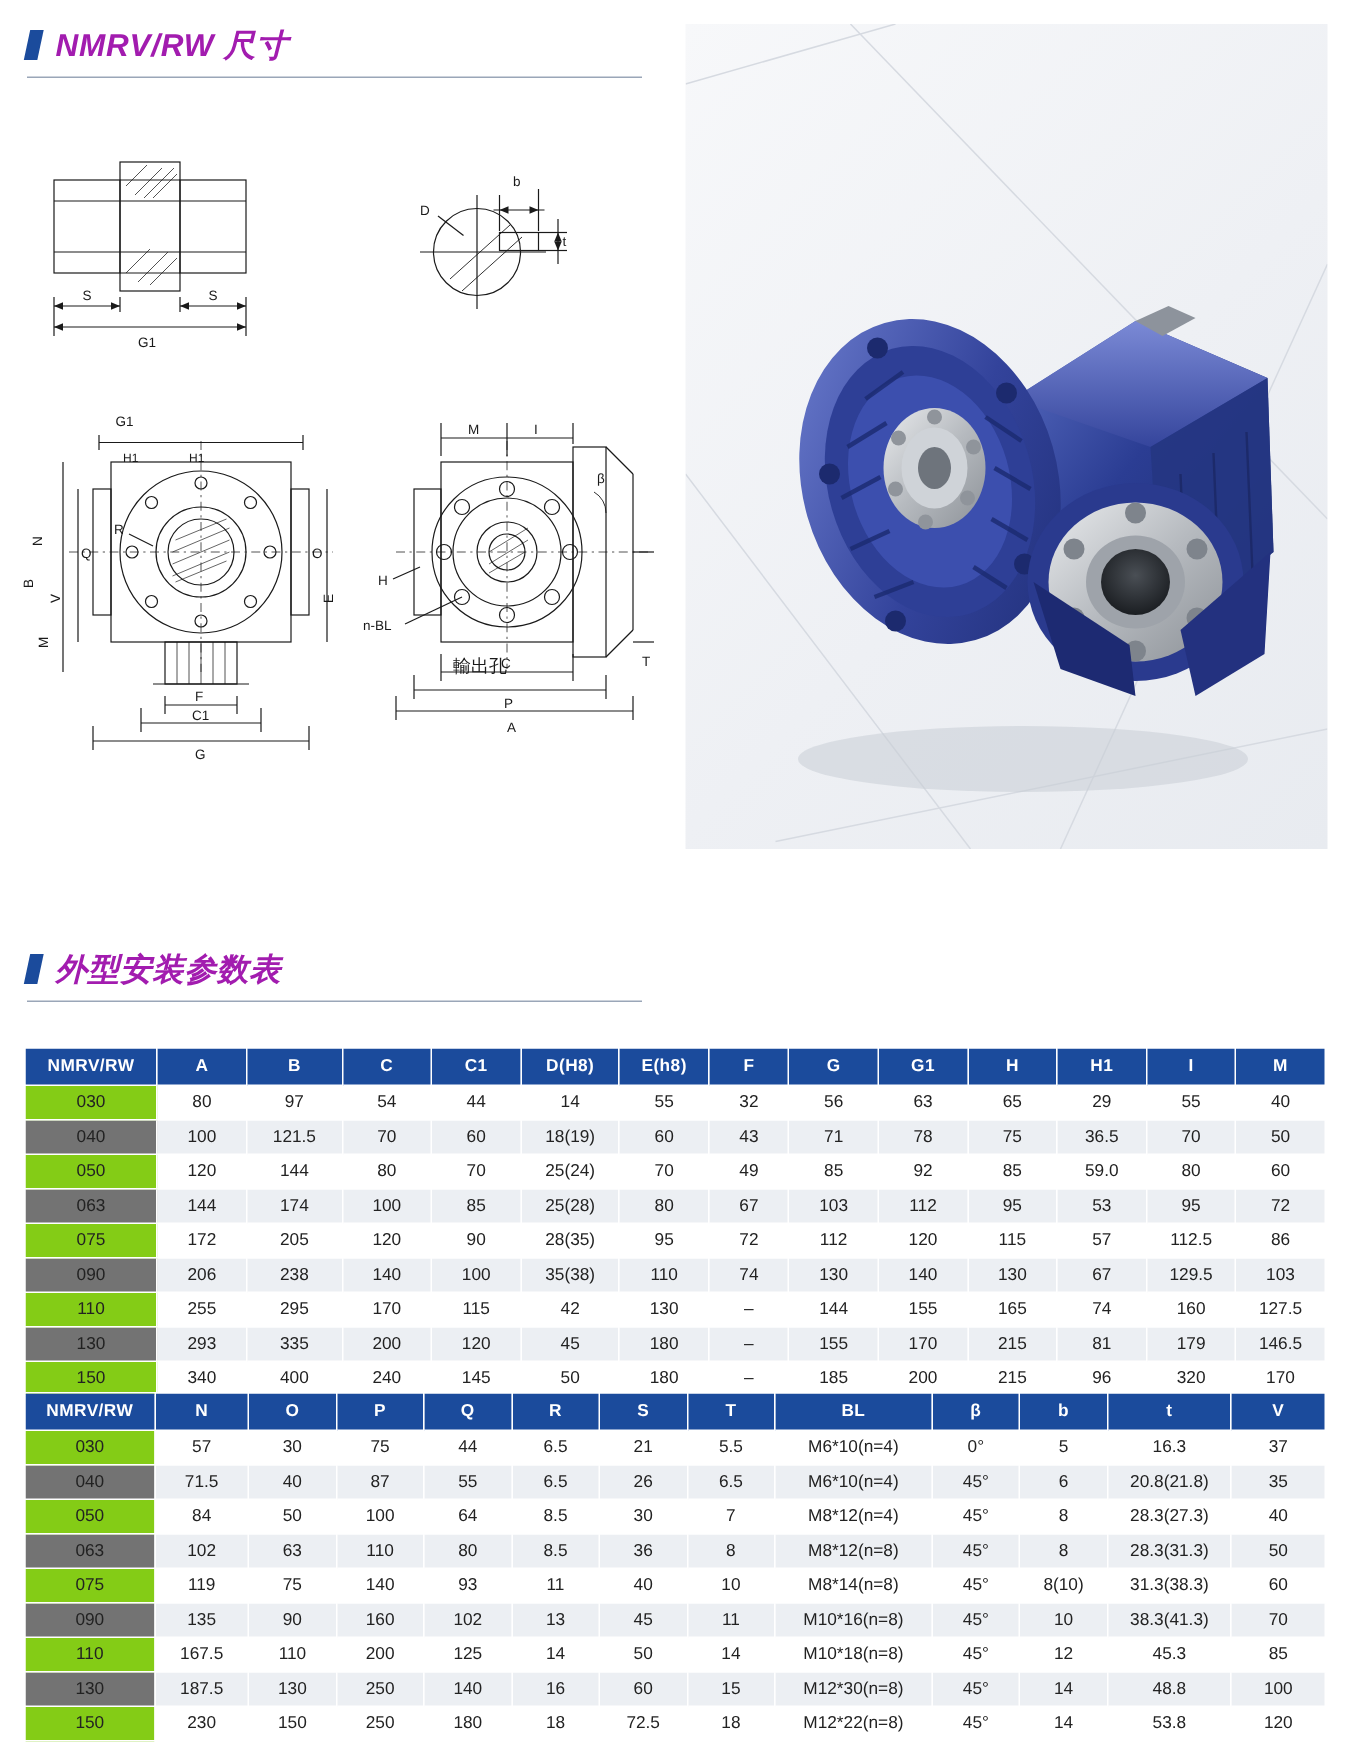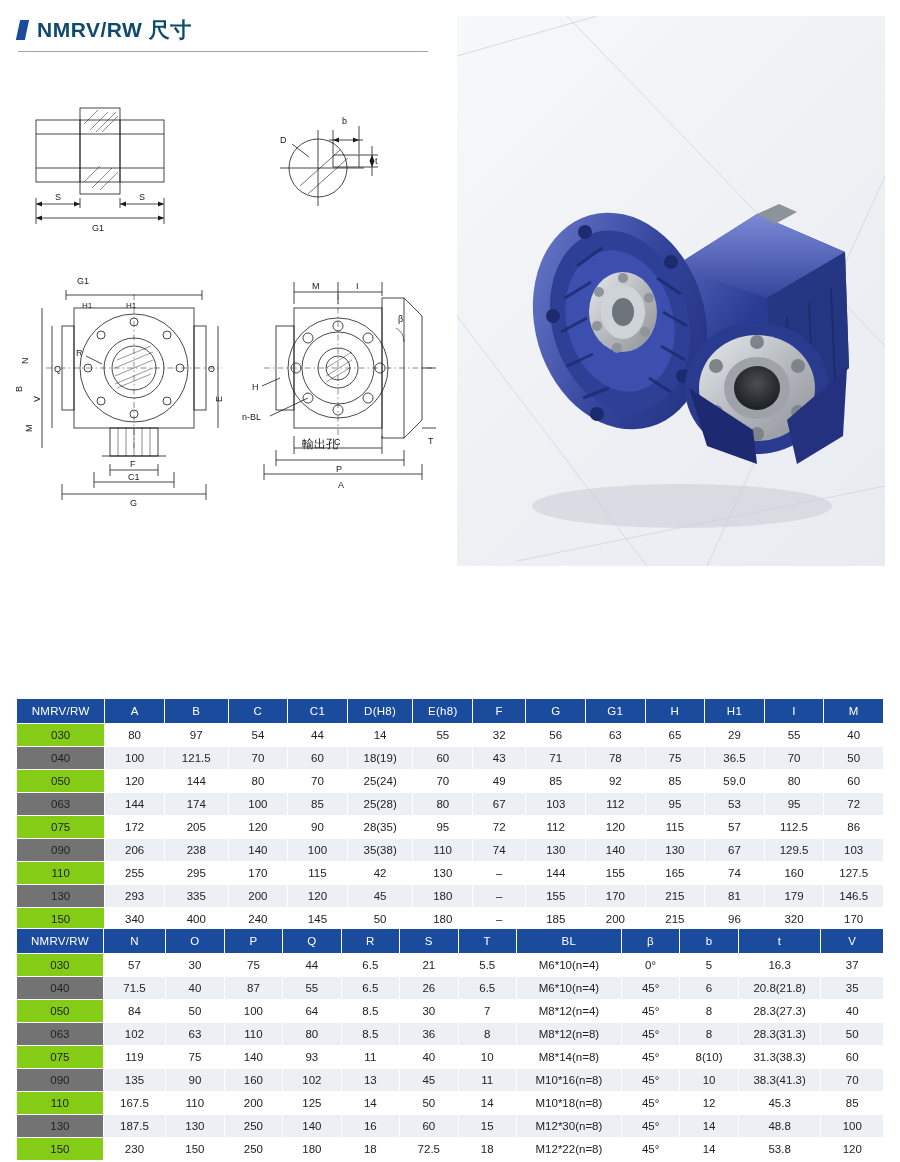--- a/index.html
+++ b/index.html
@@ -22,23 +22,24 @@
     gap: 10px;
   }
   .section-head .bar {
     width: 9px; height: 20px;
     background: #1b4b9c;
     display: inline-block;
     transform: skewX(-12deg);
   }
   .section-head .title {
     font-size: 21px;
-    color: #0c4a6e;
+    color: #a21caf;
     font-weight: bold;
     letter-spacing: 0.5px;
+    font-style: italic;
   }
   .head-rule {
     height: 1px;
     background: #9aa6b8;
     margin-top: 7px;
   }
 
   #head1 { position: absolute; left: 18px; top: 16px; width: 410px; }
   #head2 { position: absolute; left: 18px; top: 632px; width: 410px; }
 
@@ -68,21 +69,21 @@
   table.param {
     border-collapse: collapse;
     width: 868px;
     font-size: 11.5px;
     color: #222;
   }
   table.param th {
     background: #1b4b9c;
     color: #ffffff;
     font-size: 11.5px;
-    font-weight: normal;
+    font-weight: bold;
     height: 25px;
     border: 1px solid #ffffff;
     text-align: center;
     letter-spacing: .3px;
   }
   table.param td {
     height: 23px;
     border: 1px solid #ffffff;
     text-align: center;
     background: #ffffff;
@@ -434,20 +435,27 @@
         </g>
       </g>
 
       <path d="M 232 372 L 250 430 L 300 448 L 296 414 Z" fill="#1d2a72"></path>
       <path d="M 330 404 L 340 448 L 386 420 L 390 352 Z" fill="#23317f"></path>
 
       <path d="M 300 198 L 322 188 L 340 196 L 318 208 Z" fill="#8d939c"></path>
     </svg>
   </div>
 
+  <div id="head2">
+    <div class="section-head">
+      <span class="bar"></span>
+      <span class="title">外型安装参数表</span>
+    </div>
+    <div class="head-rule"></div>
+  </div>
 
   <div class="tbl-wrap" id="tbl1-wrap">
     <table class="param" id="tbl1">
       <thead>
           <tr>
             <th style="width: 86px;">NMRV/RW</th>
             <th style="width: 58px;">A</th>
             <th style="width: 62px;">B</th>
             <th style="width: 58px;">C</th>
             <th style="width: 58px;">C1</th>

